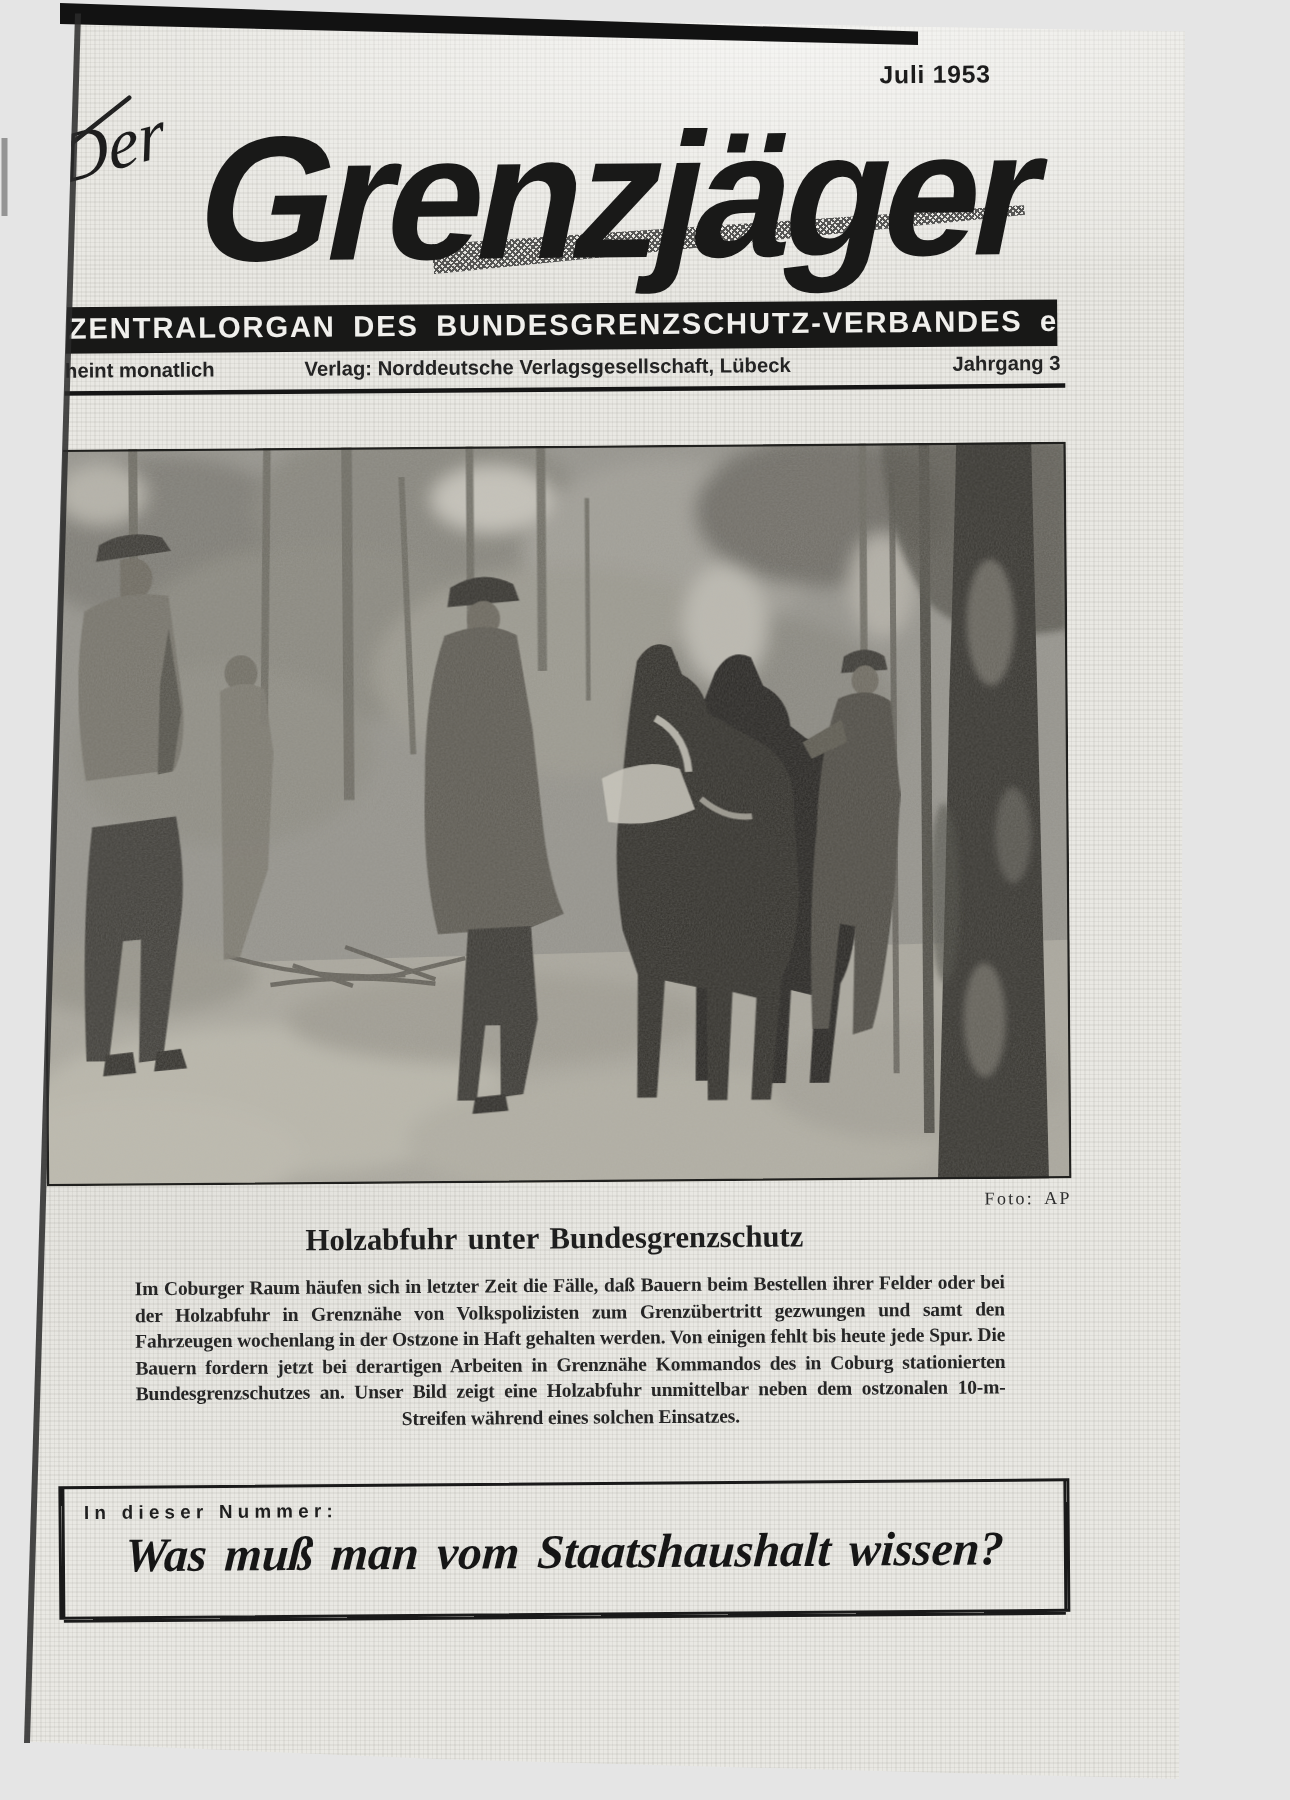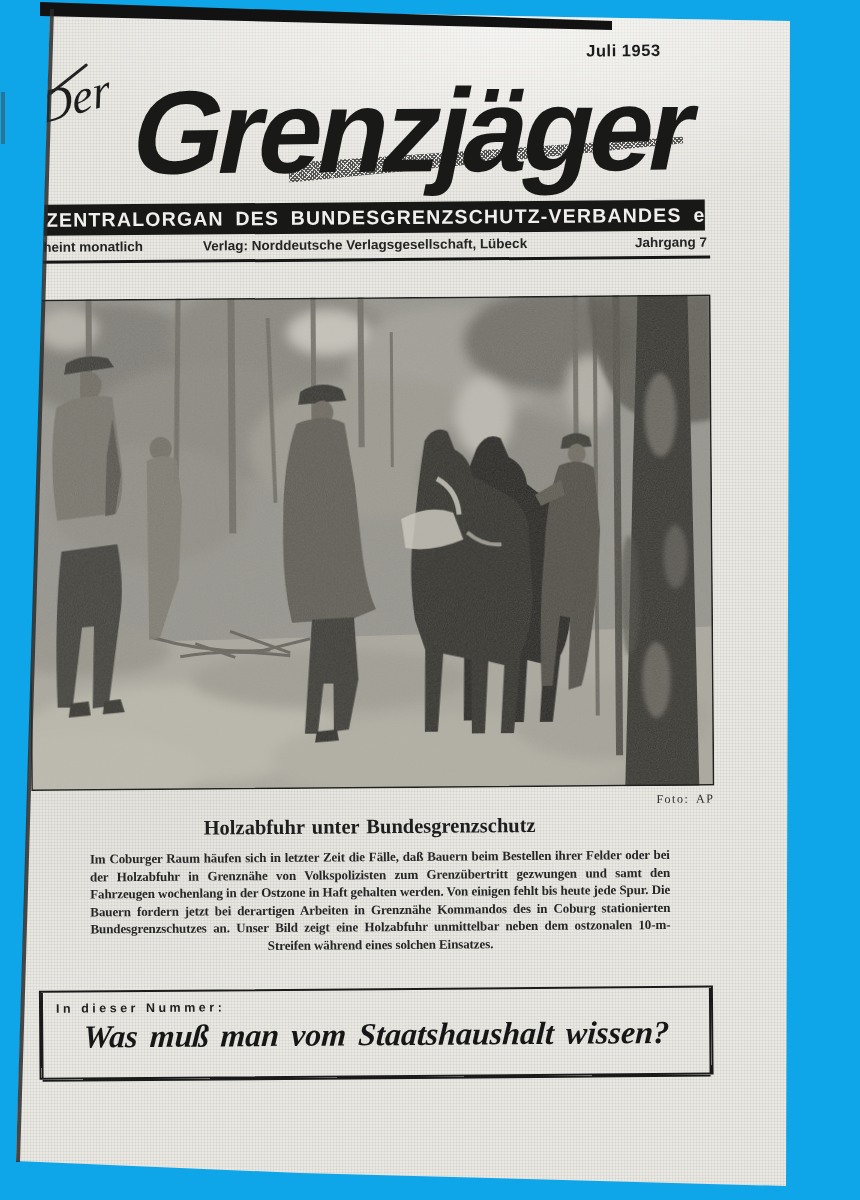--- a/index.html
+++ b/index.html
@@ -1,16 +1,16 @@
 <!DOCTYPE html>
 <html><head>
 <meta charset="utf-8">
 <style>
   html,body{margin:0;padding:0;background:#fafaf8;}
-  .canvas{position:relative;width:860px;height:1200px;overflow:hidden;background:#0ea5e9;
+  .canvas{position:relative;width:860px;height:1200px;overflow:hidden;background:#e5e5e5;
           font-family:"Liberation Sans",sans-serif;}
   
   .paper{position:absolute;inset:0;
     clip-path:polygon(50px 8px,790px 21px,786px 1186px,300px 1173px,16px 1161px,34px 600px);
     background-color:#e9e8e3;
     background-image:
       radial-gradient(ellipse 700px 260px at 60% 2%,rgba(255,255,255,.55),rgba(255,255,255,0) 70%),
       radial-gradient(ellipse 500px 400px at 15% 60%,rgba(90,88,80,.05),rgba(0,0,0,0) 70%),
       repeating-linear-gradient(0deg,rgba(106,104,96,.08) 0 1px,rgba(0,0,0,0) 1px 3px),
       repeating-linear-gradient(90deg,rgba(106,104,96,.08) 0 1px,rgba(0,0,0,0) 1px 3px);}
@@ -74,21 +74,21 @@
       <div class="abs masthead-prefix">Der</div>
       <div class="abs prefix-flourish"></div>
       <div class="abs swoosh"></div>
       <div class="abs masthead-title">Grenzjäger</div>
 
       <div class="abs banner-bar">ZENTRALORGAN DES BUNDESGRENZSCHUTZ-VERBANDES e.V.</div>
 
       <div class="abs info-row">
         <span class="info-left">rscheint monatlich</span>
         <span class="info-center">Verlag: Norddeutsche Verlagsgesellschaft, Lübeck</span>
-        <span class="info-right">Jahrgang 7</span>
+        <span class="info-right">Jahrgang 3</span>
       </div>
       <div class="abs head-rule"></div>
 
       <div class="abs photo">
         <svg viewBox="0 0 683 491" preserveAspectRatio="none" aria-hidden="true">
           <defs>
             <filter id="noiseF" x="0" y="0" width="100%" height="100%">
               <feTurbulence type="fractalNoise" baseFrequency="0.9" numOctaves="2" stitchTiles="stitch" result="t"></feTurbulence>
               <feColorMatrix in="t" type="matrix" values="0 0 0 0 0.5  0 0 0 0 0.5  0 0 0 0 0.48  0 0 0 0.55 0"></feColorMatrix>
             </filter>

